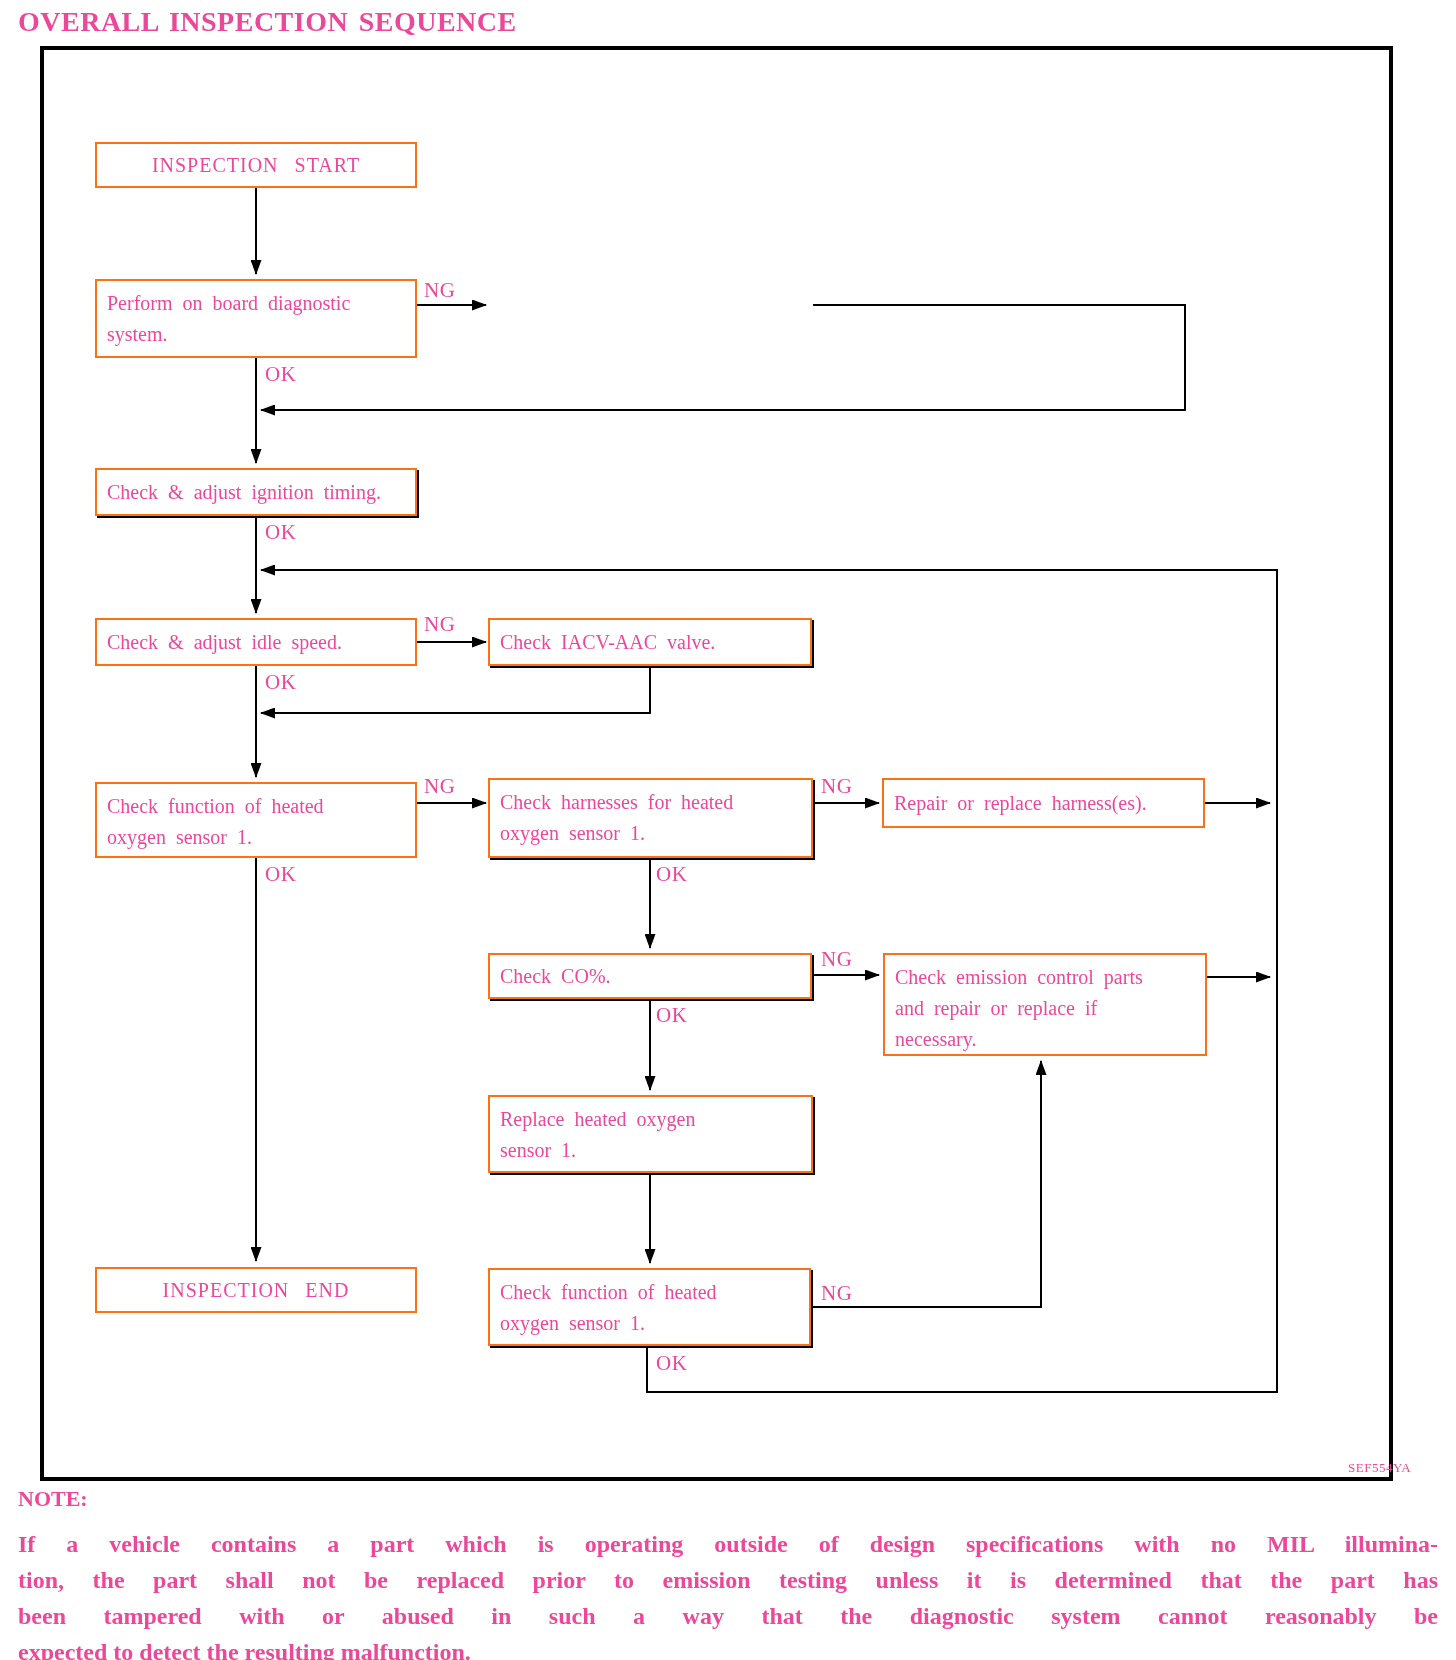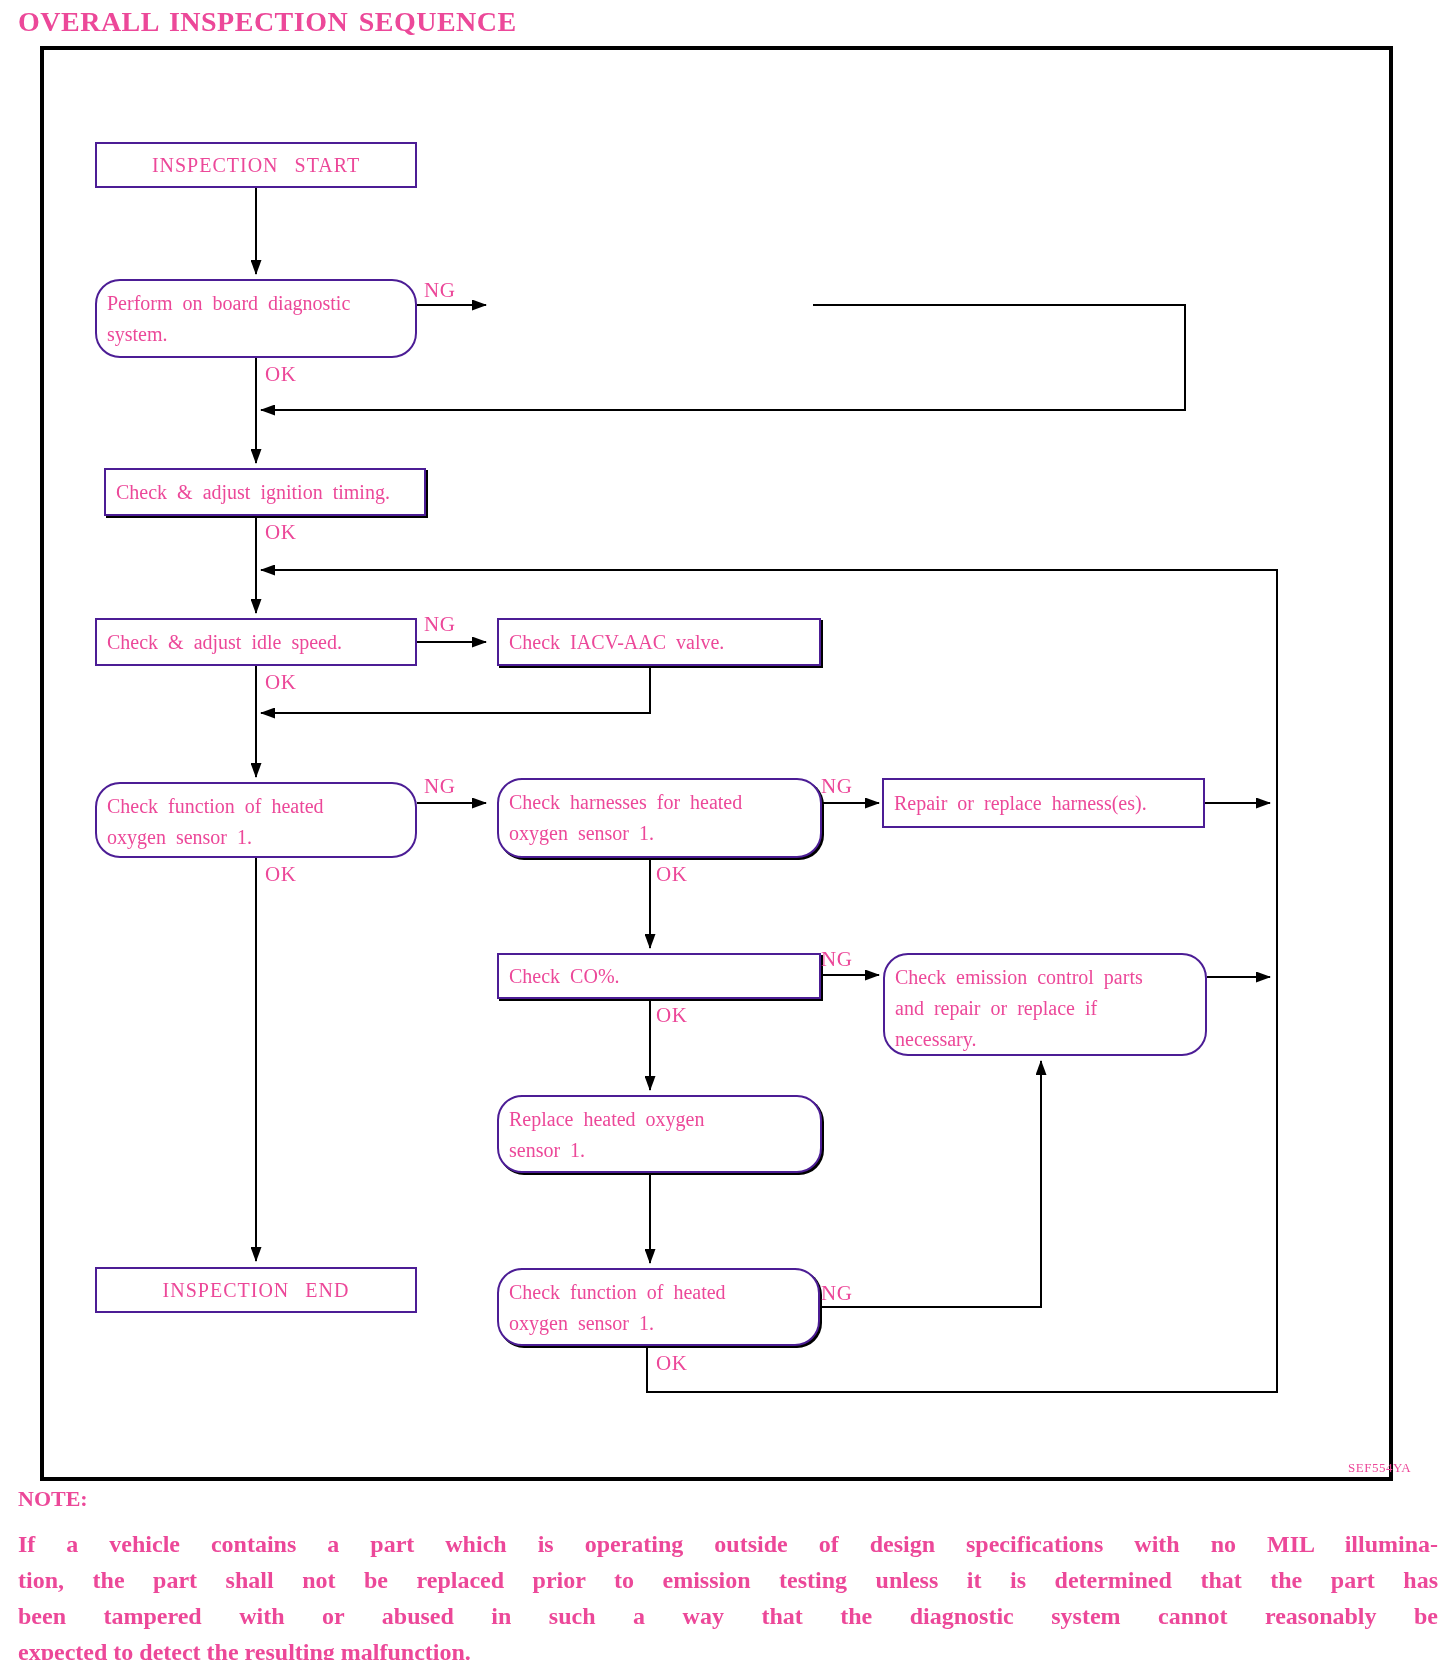--- a/index.html
+++ b/index.html
@@ -28,44 +28,43 @@
     width: 1353px; height: 1435px;
     border: 4px solid #000;
   }
   svg.connectors {
     position: absolute;
     left: 0; top: 0;
     width: 1456px; height: 1660px;
   }
   .node {
     position: absolute;
-    border: 2px solid #4c1d95;
+    border: 2px solid #f97316;
     background: #fff;
     font-size: 20px;
     word-spacing: 5px;
     display: flex;
     align-items: center;
     padding-left: 10px;
     white-space: nowrap;
   }
   .node.multi {
     display: block;
     white-space: pre-line;
     line-height: 31px;
     padding-top: 7px;
     padding-right: 6px;
-    border-radius: 25px;
   }
   .node.center {
     justify-content: center;
     padding-left: 0;
     letter-spacing: 1px;
     word-spacing: 10px;
   }
-  .node.shadow { box-shadow: 2px 2px 0 #000; margin-left: 9px; }
+  .node.shadow { box-shadow: 2px 2px 0 #000; }
   .elabel {
     position: absolute;
     font-size: 21px;
     letter-spacing: 0.5px;
   }
   .figcode {
     position: absolute;
     left: 1300px; top: 1460px;
     font-size: 13px;
     letter-spacing: 0.5px;

